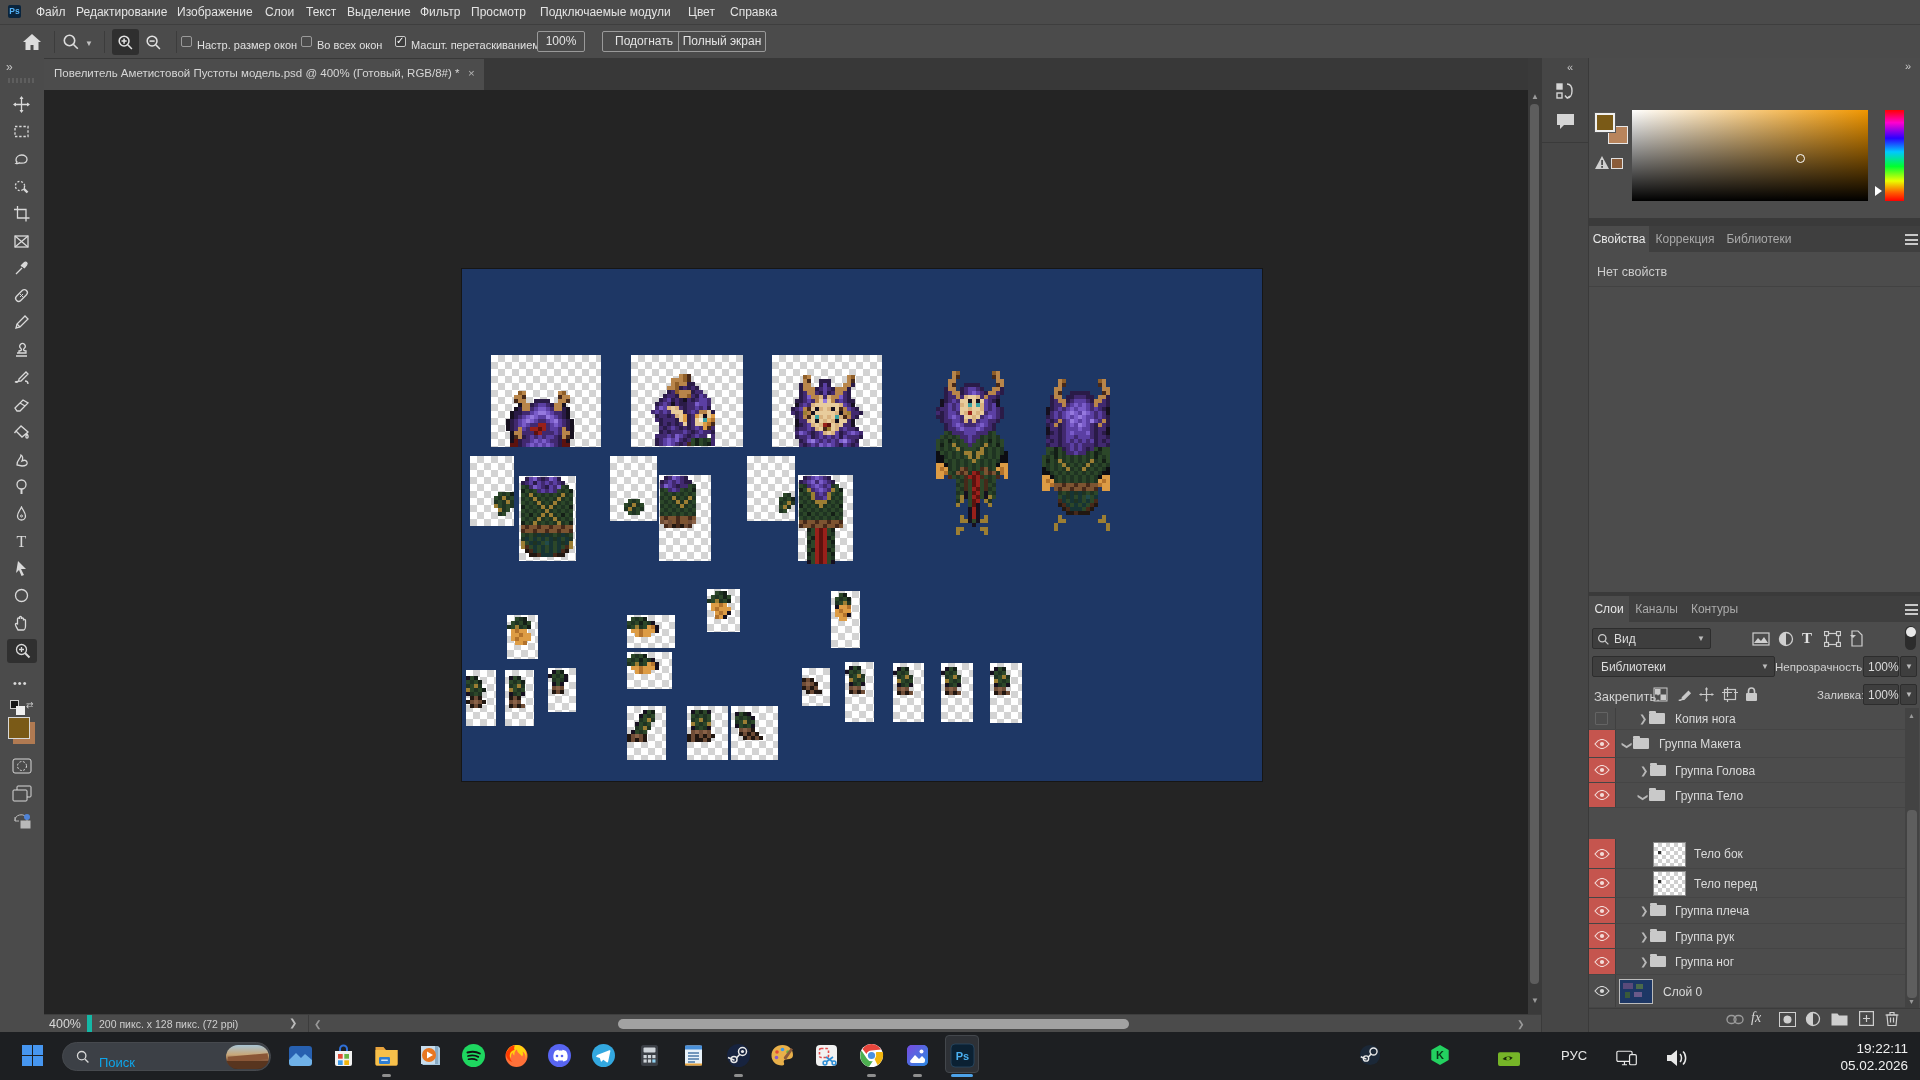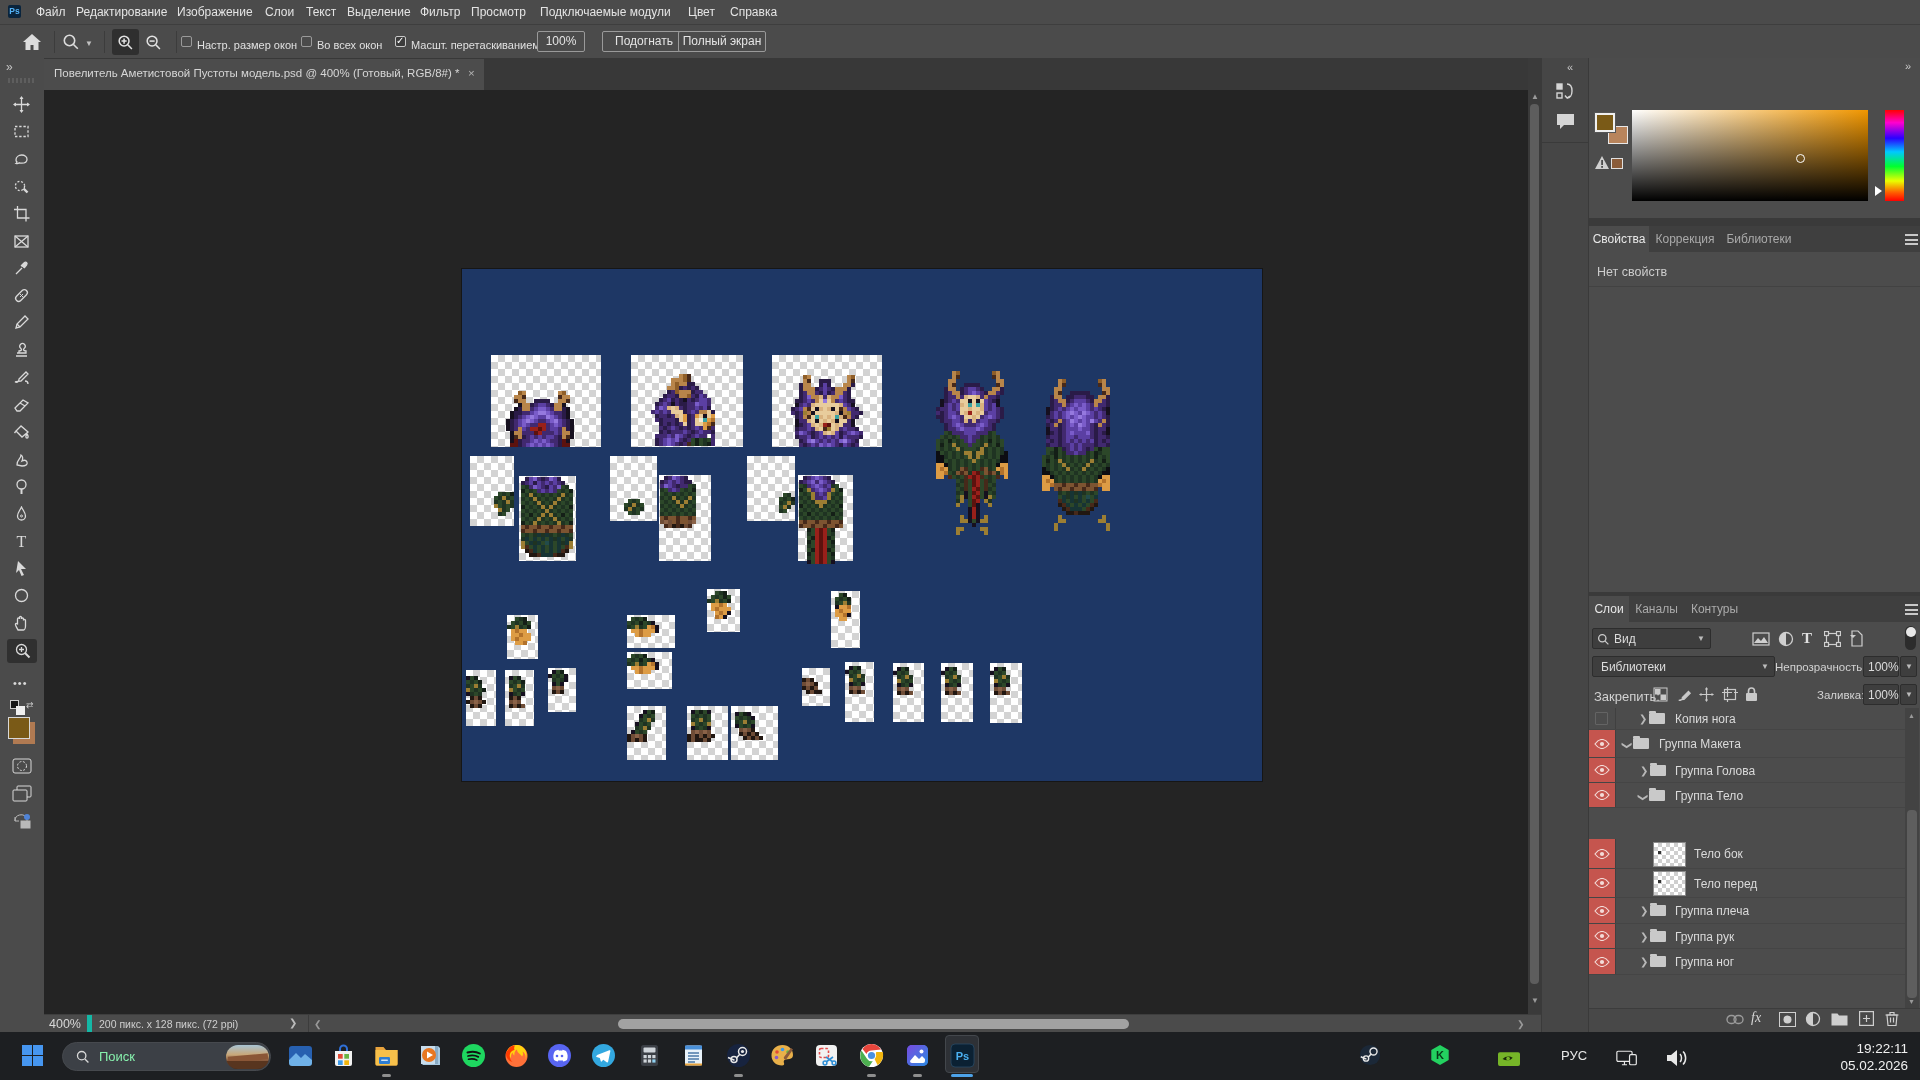--- a/index.html
+++ b/index.html
@@ -2907,20 +2907,35 @@
       <div class="eyecell red">
         <svg class="eye" width="16" height="10" viewBox="0 0 16 10">
           <path d="M1 5C3.5 1.5 6 0.5 8 0.5S12.5 1.5 15 5C12.5 8.5 10 9.5 8 9.5S3.5 8.5 1 5z" fill="none" stroke="#f3dcd9" stroke-width="1.2"></path>
           <circle cx="8" cy="5" r="2.1" fill="#f3dcd9"></circle>
         </svg>
       </div>
       <div class="expander" style="left:51px;top:7.0px">❯</div>
       <div class="fold" style="left:61px;top:7.0px"></div>
       <div class="ltext" style="left:86px;top:6.0px">Группа ног</div>
     </div>
+    <div class="lrow" style="top:917px;height:33px">
+      <div class="eyecell">
+        <svg class="eye" width="16" height="10" viewBox="0 0 16 10">
+          <path d="M1 5C3.5 1.5 6 0.5 8 0.5S12.5 1.5 15 5C12.5 8.5 10 9.5 8 9.5S3.5 8.5 1 5z" fill="none" stroke="#d8d8d8" stroke-width="1.2"></path>
+          <circle cx="8" cy="5" r="2.1" fill="#d8d8d8"></circle>
+        </svg>
+      </div>
+      <div class="abs" style="left:31px;top:5.0px;width:32px;height:23px;background:#1d3765;outline:1px solid #bbb">
+        <div class="abs" style="left:3px;top:3px;width:10px;height:6px;background:#5a4a7a"></div>
+        <div class="abs" style="left:16px;top:4px;width:7px;height:5px;background:#4a6a4a"></div>
+        <div class="abs" style="left:5px;top:12px;width:5px;height:6px;background:#3a5a3a"></div>
+        <div class="abs" style="left:14px;top:12px;width:8px;height:5px;background:#6a5a8a"></div>
+      </div>
+      <div class="ltext" style="left:74px;top:9.5px">Слой 0</div>
+    </div>
     <div class="abs" style="left:0;top:950px;width:332px;height:24px;background:#484848;border-top:1px solid #3c3c3c"></div>
     <svg class="abs" style="left:137px;top:956px" width="18" height="11" viewBox="0 0 18 11" fill="none" stroke="#9a9a9a" stroke-width="1.4">
       <rect x="1" y="1.5" width="9" height="8" rx="4"></rect>
       <rect x="8" y="1.5" width="9" height="8" rx="4"></rect>
     </svg>
     <div class="abs" style="left:162px;top:952px;color:#d5d5d5;font-size:14px;font-style:italic;font-family:'Liberation Serif'">fx</div>
     <svg class="abs" style="left:190px;top:954px" width="17" height="15" viewBox="0 0 17 15">
       <rect x="0.5" y="0.5" width="16" height="14" fill="none" stroke="#cfcfcf"></rect>
       <circle cx="8.5" cy="7.5" r="4" fill="#cfcfcf"></circle>
     </svg>
@@ -2949,21 +2964,21 @@
       <rect x="0" y="0" width="10" height="10" fill="#4696f0"></rect>
       <rect x="11" y="0" width="10" height="10" fill="#4696f0"></rect>
       <rect x="0" y="11" width="10" height="10" fill="#4696f0"></rect>
       <rect x="11" y="11" width="10" height="10" fill="#4696f0"></rect>
     </svg>
     <div class="abs" style="left:62px;top:10px;width:209px;height:29px;background:#3c4046;border:1px solid #46494e;border-radius:15px">
       <svg class="abs" style="left:13px;top:7px" width="14" height="14" viewBox="0 0 16 16" fill="none" stroke="#d8d8d8" stroke-width="1.5">
         <circle cx="6.5" cy="6.5" r="4.8"></circle>
         <path d="M10.2 10.2l4 4"></path>
       </svg>
-      <span class="abs" style="left:36px;top:6px;color:#86efac;font-size:13px">Поиск</span>
+      <span class="abs" style="left:36px;top:12px;color:#0ea5e9;font-size:13px">Поиск</span>
       <div class="abs" style="left:163px;top:2px;width:43px;height:24px;border-radius:12px;overflow:hidden;background:linear-gradient(180deg,#a8c4d4 0%,#c9a87a 40%,#7a4a30 70%,#3c2517 100%)">
         <div class="abs" style="left:2px;top:10px;width:40px;height:6px;background:#8a5636;transform:rotate(-5deg)"></div>
         <div class="abs" style="left:0px;top:16px;width:43px;height:8px;background:#58351f"></div>
       </div>
     </div>
     <div class="tico" style="left:288px"><svg width="25" height="25" viewBox="0 0 25 25">
         <rect x="1" y="3" width="23" height="19" rx="3" fill="#2760b0"></rect>
         <path d="M1 17l7-7 5 5 4-4 7 6v3a3 3 0 01-3 3H4a3 3 0 01-3-3z" fill="#6fb1e8"></path>
       </svg></div>
     <div class="tico" style="left:331px"><svg width="25" height="25" viewBox="0 0 25 25">

